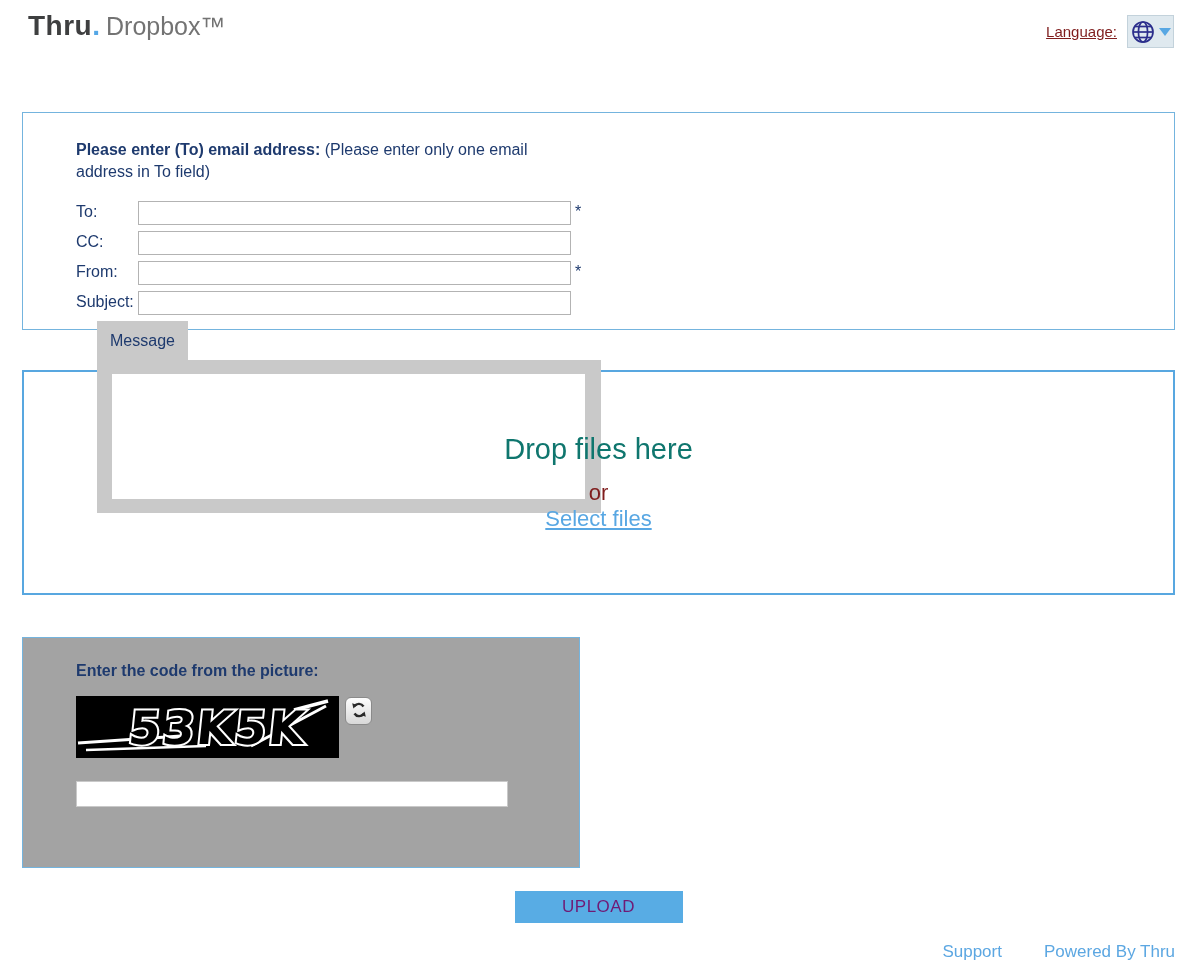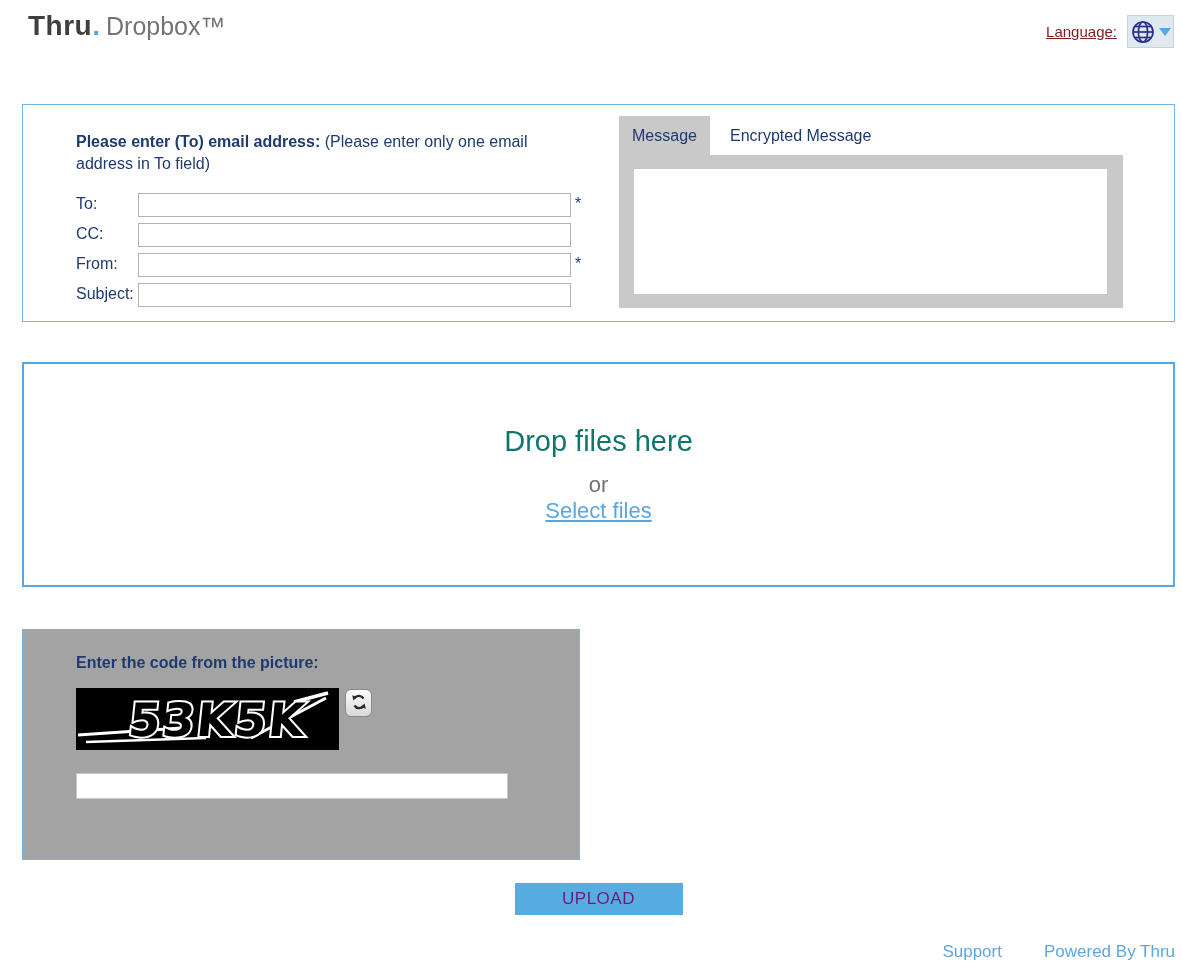--- a/index.html
+++ b/index.html
@@ -30,26 +30,27 @@
     justify-content: center; gap: 4px; cursor: pointer;
   }
   .lang-select svg { display: block; }
   .lang-caret {
     width: 0; height: 0; border-left: 6px solid transparent;
     border-right: 6px solid transparent; border-top: 8px solid #58a7e3;
   }
 
   
   .panel-email {
-    margin: 4px 7px 0 22px;
+    margin: 12px 7px 0 22px;
     border: 1px solid #74b4de;
     background: #fff;
     height: 218px;
     display: flex;
     padding: 11px 35px 15px 53px;
+    flex-direction: column;
   }
   .email-col { width: 522px; flex: none; padding-top: 15px; }
   .email-heading { font-size: 16px; line-height: 22px; width: 488px; color: #1e3a6e; }
   .email-heading .bold { font-weight: bold; }
   .form-rows { margin-top: 18px; }
   .form-row { display: flex; align-items: flex-start; margin-bottom: 6px; }
   .form-row label { width: 62px; flex: none; font-size: 16px; color: #1e3a6e; padding-top: 2px; }
   .form-row input {
     width: 433px; height: 24px; border: 1px solid #b3b3b3;
     font-size: 14px; padding: 0 6px; outline: none; color: #222;
@@ -72,21 +73,21 @@
 
   
   .dropzone {
     margin: 40px 7px 0 22px;
     border: 2px solid #58a7e0;
     height: 225px;
     display: flex; flex-direction: column; align-items: center; justify-content: center;
     background: #fff;
   }
   .drop-title { font-size: 29px; color: #0f766e; }
-  .drop-or { font-size: 22px; color: #737373; margin-top: 14px; }
+  .drop-or { font-size: 22px; color: #7f1d1d; margin-top: 14px; }
   .drop-select {
     font-size: 22px; color: #58a7e3; text-decoration: underline;
     cursor: pointer;
   }
 
   
   .panel-captcha {
     margin: 42px 0 0 22px;
     width: 558px; height: 231px;
     border: 1px solid #74b4de;
@@ -172,21 +173,20 @@
       <div class="form-row">
         <label>Subject:</label>
         <input type="text" value="" style="">
         <span class="req req-hidden"></span>
       </div>
     </div>
   </div>
   <div class="tabs-col">
     <div class="tab-bar">
       <div class="tab active">Message</div>
-      <div class="tab">Encrypted Message</div>
     </div>
     <div class="tab-content">
       <textarea value="" style=""></textarea>
     </div>
   </div>
 </div>
 
 <div class="dropzone">
   <div class="drop-title">Drop files here</div>
   <div class="drop-or">or</div>

